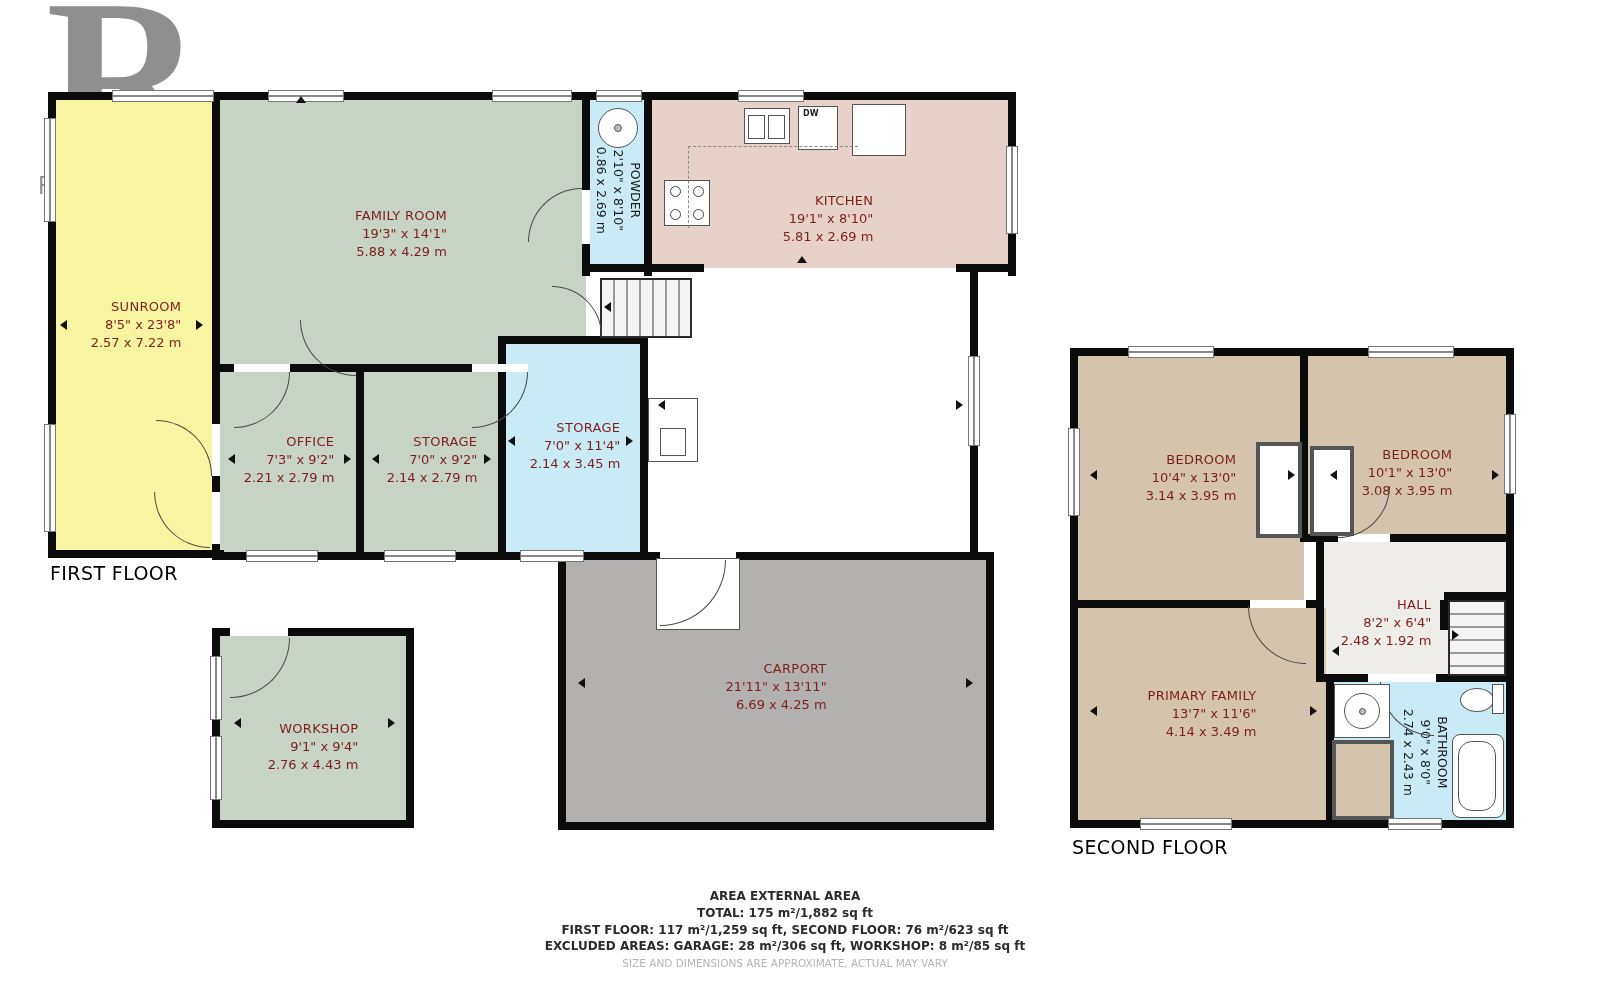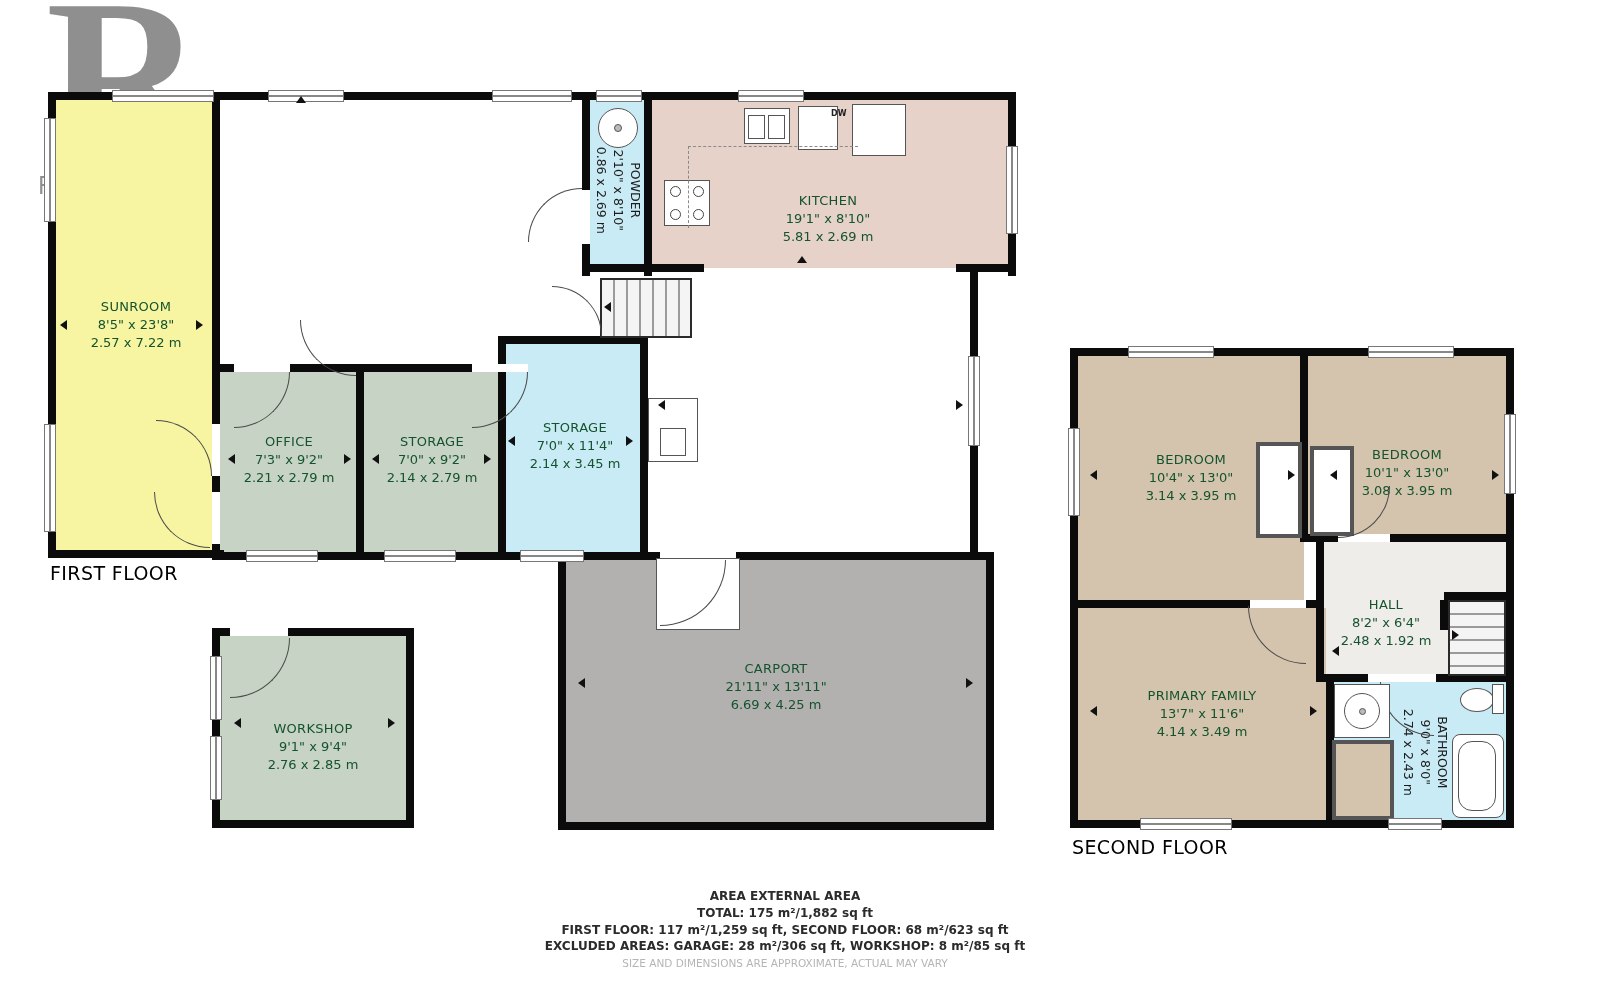--- a/index.html
+++ b/index.html
@@ -8,21 +8,21 @@
   .wall{position:absolute;background:#0b0b0b;}
   .gap{position:absolute;background:#ffffff;}
   .room{position:absolute;display:flex;align-items:center;justify-content:center;}
   .c-sunroom{background:var(--sunroom);}
   .c-green{background:var(--green);}
   .c-blue{background:var(--blue);}
   .c-kitchen{background:var(--kitchen);}
   .c-carport{background:var(--carport);}
   .c-tan{background:var(--tan);}
   .c-hall{background:var(--hall);}
-  .room-label{text-align:center;font-size:13px;line-height:1.38;color:#14532d;white-space:nowrap;}
+  .room-label{text-align:right;font-size:13px;line-height:1.38;color:#7f1d1d;white-space:nowrap;}
   .room-label .rname{letter-spacing:.3px;}
   .vwrap{position:absolute;display:flex;align-items:center;justify-content:center;}
   .vlabel{transform:rotate(90deg);text-align:center;font-size:12.5px;line-height:1.35;color:#1c1c1c;white-space:nowrap;}
   .floor-title{position:absolute;font-size:19px;color:#000;letter-spacing:.4px;}
   .wh{position:absolute;height:12px;border:1px solid #777;box-sizing:border-box;
       background:linear-gradient(to bottom,#fff 0 40%,#888 40% 60%,#fff 60% 100%);}
   .wv{position:absolute;width:12px;border:1px solid #777;box-sizing:border-box;
       background:linear-gradient(to right,#fff 0 40%,#888 40% 60%,#fff 60% 100%);}
   .arc{position:absolute;border:0 solid #4a4a4a;background:transparent;box-sizing:border-box;}
   .arc-br{border-right-width:1.5px;border-bottom-width:1.5px;border-bottom-right-radius:100%;}
@@ -44,36 +44,43 @@
           font-weight:bold;font-size:218px;line-height:1;color:#8f8f8f;}
   #logo-label{position:absolute;left:38px;top:172px;font-size:24px;color:#8f8f8f;font-weight:500;
           letter-spacing:1px;transform:scaleX(.92);transform-origin:left;}
   #summary{position:absolute;left:420px;top:888px;width:730px;text-align:center;z-index:3;
            font-size:12px;font-weight:600;color:#2b2b2b;line-height:1.4;}
   #summary .head{font-weight:700;}
   #summary .disclaimer{font-size:10.5px;color:#b5b5b5;font-weight:500;margin-top:1px;}
   #watermark{position:absolute;left:425px;top:901px;width:720px;text-align:center;z-index:1;
              font-size:30px;color:#dadada;white-space:nowrap;font-weight:500;}
   .burner{position:absolute;width:11px;height:11px;border:1.5px solid #444;border-radius:50%;box-sizing:border-box;}
-  .dwtxt{position:absolute;font-size:8px;color:#222;font-weight:600;margin-left:28px;}
+  .dwtxt{position:absolute;font-size:8px;color:#222;font-weight:600;}
 </style>
 </head>
 <body>
 
 <div id="canvas">
 
   <div id="logo-r">R</div>
   <div id="logo-label">REALTOR®</div>
 
 
   <div class="room c-sunroom" style="left:56px;top:100px;width:160px;height:450px;">
     <div class="room-label">
         <div class="rname">SUNROOM</div>
       <div>8'5" x 23'8"</div>
       <div>2.57 x 7.22 m</div>
+      </div>
+  </div>
+  <div class="room c-green" style="left:216px;top:100px;width:370px;height:268px;">
+    <div class="room-label">
+        <div class="rname">FAMILY ROOM</div>
+      <div>19'3" x 14'1"</div>
+      <div>5.88 x 4.29 m</div>
       </div>
   </div>
   <div class="room c-blue" style="left:586px;top:100px;width:62px;height:168px;"></div>
   <div class="vwrap" style="left:578px;top:120px;width:80px;height:140px;">
     <div class="vlabel">
         <div>POWDER</div>
       <div>2'10" x 8'10"</div>
       <div>0.86 x 2.69 m</div>
       </div>
   </div>
@@ -109,21 +116,21 @@
     <div class="room-label">
         <div class="rname">CARPORT</div>
       <div>21'11" x 13'11"</div>
       <div>6.69 x 4.25 m</div>
       </div>
   </div>
   <div class="room c-green" style="left:220px;top:636px;width:186px;height:186px;">
     <div class="room-label" style="margin-top:36px;">
         <div class="rname">WORKSHOP</div>
       <div>9'1" x 9'4"</div>
-      <div>2.76 x 2.85 m</div>
+      <div>2.76 x 4.43 m</div>
       </div>
   </div>
 
   <div class="wall" style="left:48px;top:92px;width:968px;height:8px;"></div>
   <div class="wall" style="left:48px;top:92px;width:8px;height:466px;"></div>
   <div class="wall" style="left:48px;top:550px;width:176px;height:8px;"></div>
   <div class="wall" style="left:212px;top:92px;width:8px;height:468px;"></div>
   <div class="wall" style="left:212px;top:552px;width:774px;height:8px;"></div>
   <div class="wall" style="left:582px;top:92px;width:8px;height:184px;"></div>
   <div class="wall" style="left:644px;top:92px;width:8px;height:184px;"></div>
@@ -311,18 +318,18 @@
   <div class="tri tr" style="left:1310px;top:706px;"></div>
   <div class="tri tl" style="left:1332px;top:646px;"></div>
   <div class="tri tr" style="left:1452px;top:630px;"></div>
 
   <div class="floor-title" style="left:50px;top:562px;">FIRST FLOOR</div>
   <div class="floor-title" style="left:1072px;top:836px;">SECOND FLOOR</div>
 
   <div id="summary">
     <div class="head">AREA EXTERNAL AREA</div>
     <div>TOTAL: 175 m²/1,882 sq ft</div>
-    <div>FIRST FLOOR: 117 m²/1,259 sq ft, SECOND FLOOR: 68 m²/623 sq ft</div>
+    <div>FIRST FLOOR: 117 m²/1,259 sq ft, SECOND FLOOR: 76 m²/623 sq ft</div>
     <div>EXCLUDED AREAS: GARAGE: 28 m²/306 sq ft, WORKSHOP: 8 m²/85 sq ft</div>
     <div class="disclaimer">SIZE AND DIMENSIONS ARE APPROXIMATE, ACTUAL MAY VARY</div>
   </div>
 
 </div>
 
 </body></html>

